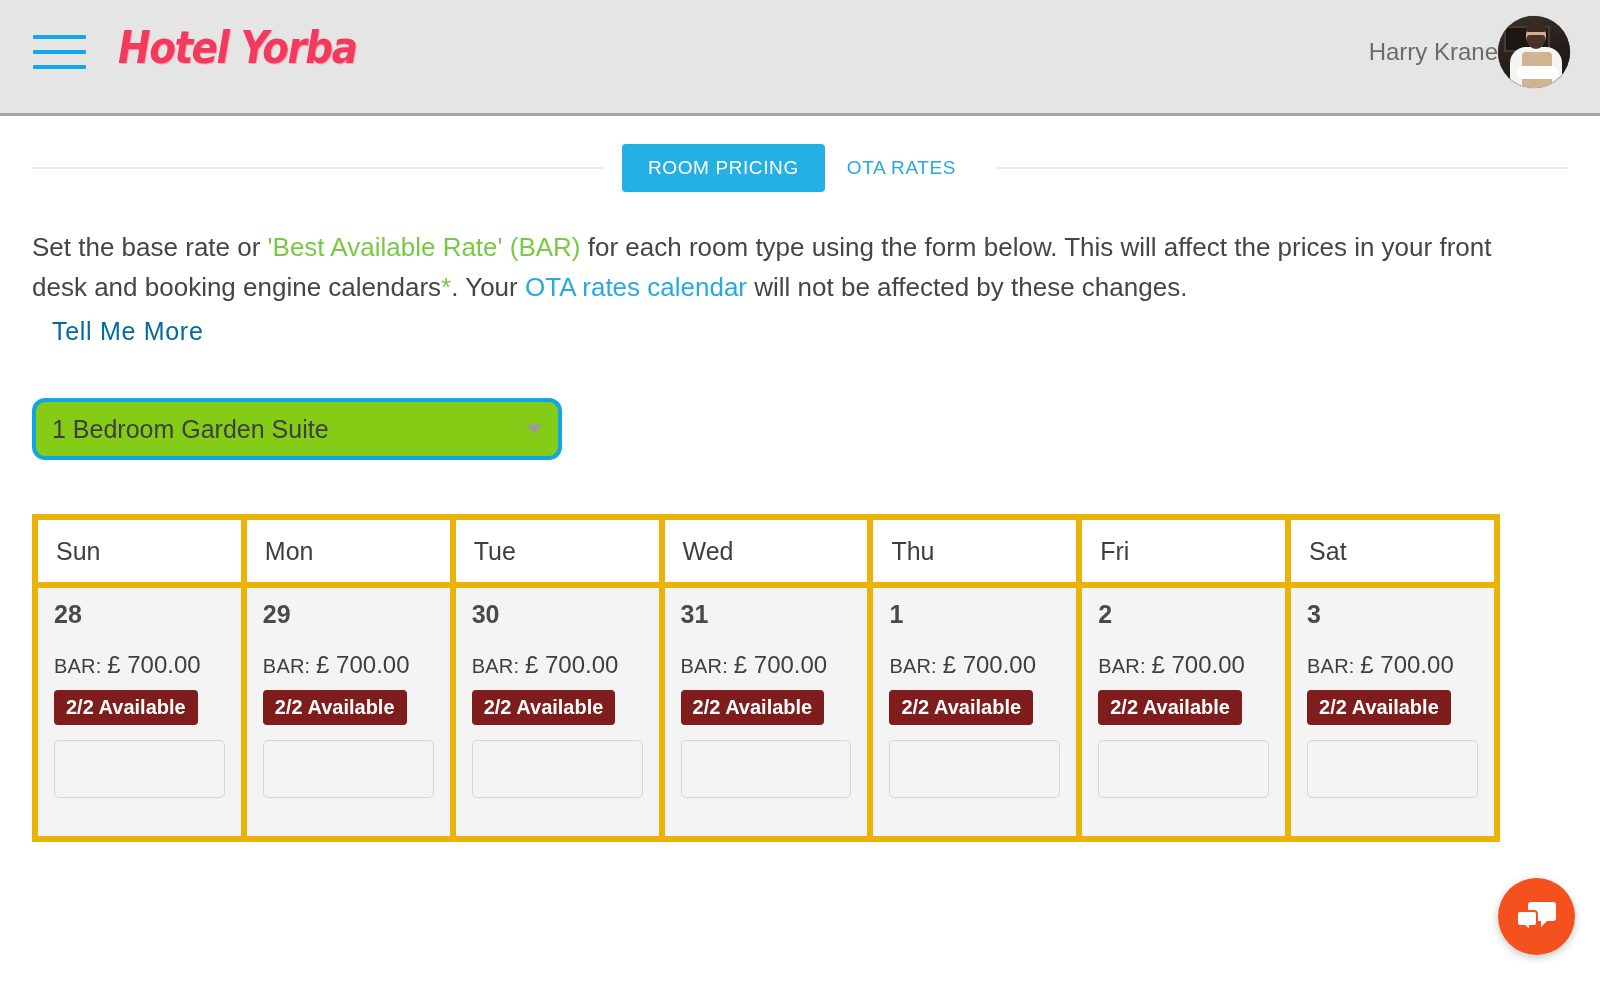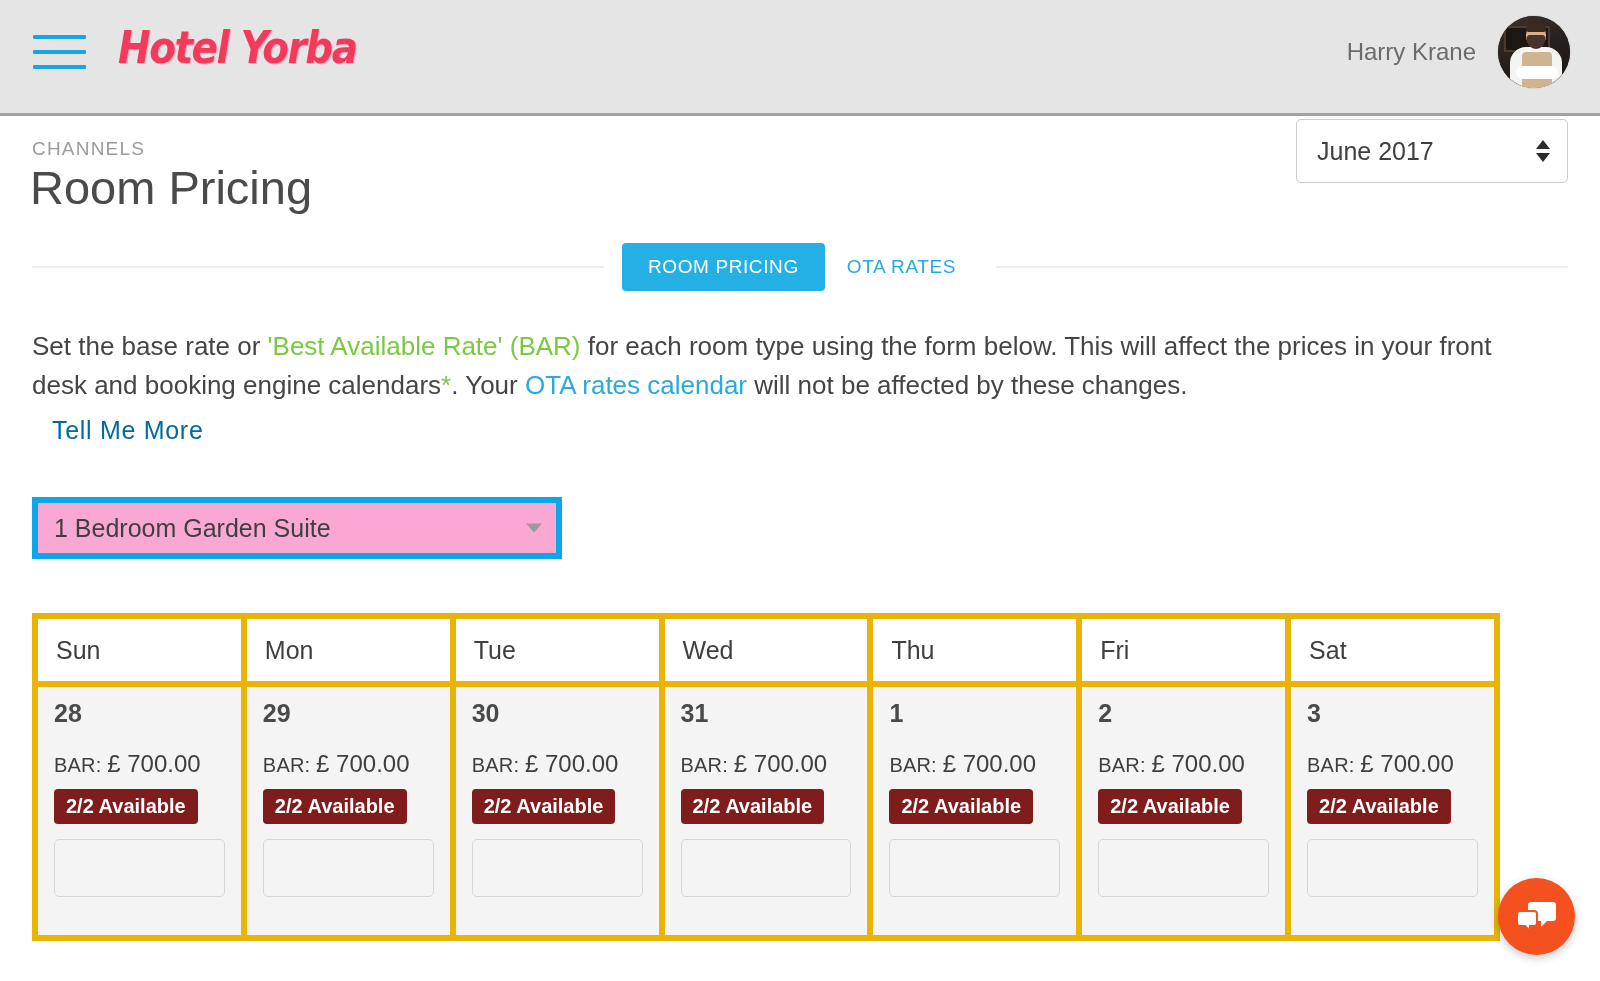--- a/index.html
+++ b/index.html
@@ -47,21 +47,21 @@
     text-shadow: 1px 1px 0 #f9a9b8;
     cursor: pointer;
     line-height: 1;
     transform: scaleY(1.12);
     transform-origin: left top;
   }
   .user-area {
     position: absolute;
     right: 30px; top: 0;
     height: 104px;
-    display: flex; align-items: center; gap: 22px;
+    display: flex; align-items: center; 
     cursor: pointer;
   }
   .user-name {
     font-size: 24px;
     color: #6b6b6b;
     font-weight: 400;
   }
   .avatar {
     width: 72px; height: 72px;
     border-radius: 50%;
@@ -175,23 +175,23 @@
   }
 
   
   .room-select-wrap {
     margin-top: 52px;
     width: 530px; height: 62px;
     position: relative;
   }
   .room-select {
     width: 100%; height: 100%;
-    border: 6px solid #0ea5e9;
-    border-radius: 0;
-    background: #f9a8d4;
+    border: 4px solid #0ea5e9;
+    border-radius: 13px;
+    background: #84cc16;
     font-family: "Liberation Sans", sans-serif;
     font-size: 25px;
     color: #3f3f3f;
     padding: 0 48px 0 16px;
     appearance: none; -webkit-appearance: none;
     cursor: pointer;
   }
   .room-caret {
     position: absolute; right: 20px; top: 50%;
     transform: translateY(-50%);
@@ -303,35 +303,20 @@
       <span class="av-hair"></span>
       <span class="av-beard"></span>
       <span class="av-apron"></span>
       <span class="av-arm"></span>
     </span>
   </div>
 </div>
 
 <div class="page">
 
-  <div class="title-row">
-    <div>
-      <div class="breadcrumb">CHANNELS</div>
-      <h1 class="page-title">Room Pricing</h1>
-    </div>
-    <div class="month-select-wrap">
-      <select class="month-select">
-        <option>June 2017</option>
-      </select>
-      <span class="month-arrows">
-        <i class="up"></i>
-        <i class="down"></i>
-      </span>
-    </div>
-  </div>
 
   
   <div class="tabstrip">
     <div class="tab-rule left"></div>
     <div class="tab active">ROOM PRICING</div>
     <div class="tab inactive">OTA RATES</div>
     <div class="tab-rule right"></div>
   </div>
 
   

